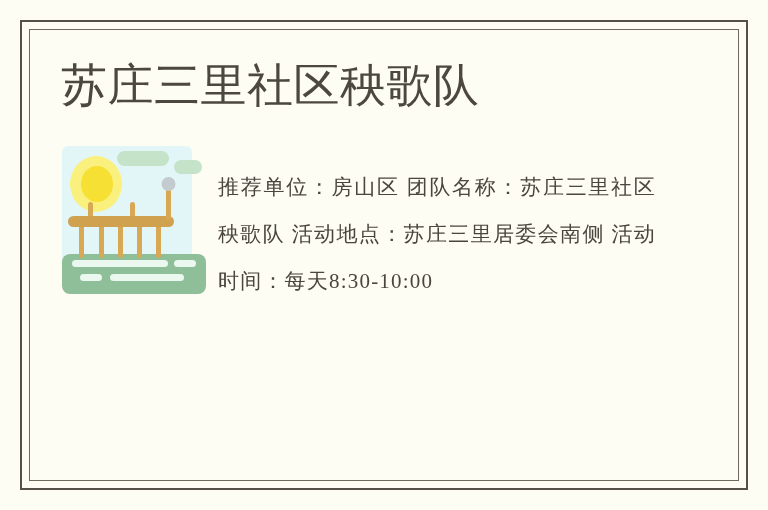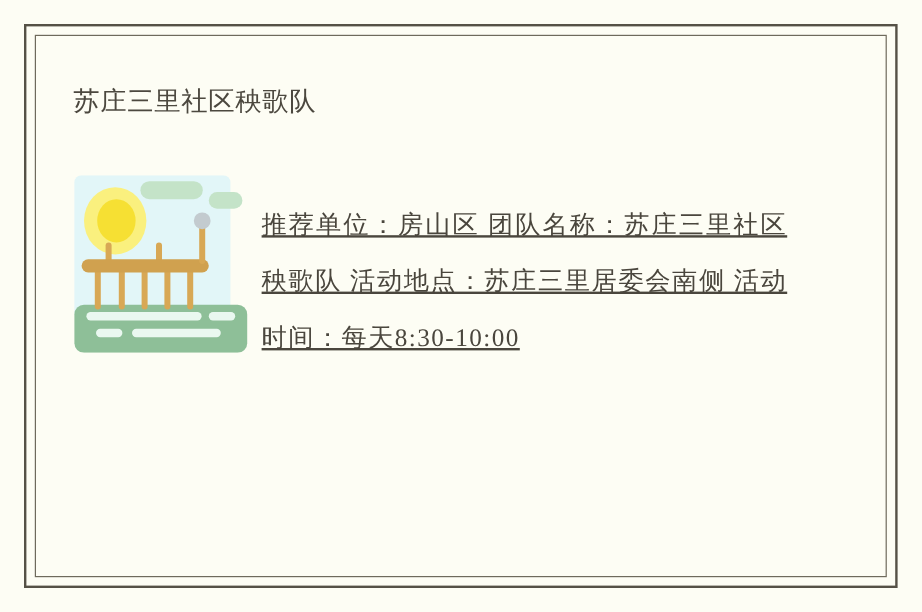--- a/index.html
+++ b/index.html
@@ -40,21 +40,21 @@
     top: 0;
     width: 768px;
     height: 510px;
   }
 
   #page-title {
     position: absolute;
     left: 61px;
     top: 63px;
     font-family: "Liberation Sans", "DejaVu Sans", sans-serif;
-    font-size: 22px;
+    font-size: 46px;
     line-height: 44px;
     letter-spacing: 0.5px;
     color: #4c483f;
     white-space: nowrap;
   }
 
   #illustration {
     position: absolute;
     left: 60px;
     top: 146px;
@@ -68,21 +68,20 @@
     top: 164px;
     width: 438px;
     font-family: "Liberation Serif", serif;
     font-size: 21px;
     line-height: 47px;
     color: #4a463d;
     text-align: justify;
     text-align-last: left;
     letter-spacing: 1.2px;
     word-break: break-all;
-    text-decoration: underline;
   }
 </style>
 </head>
 <body>
 
 <div id="card-content">
 
   <div id="card-frame-outer"></div>
   <div id="card-frame-inner"></div>
 

